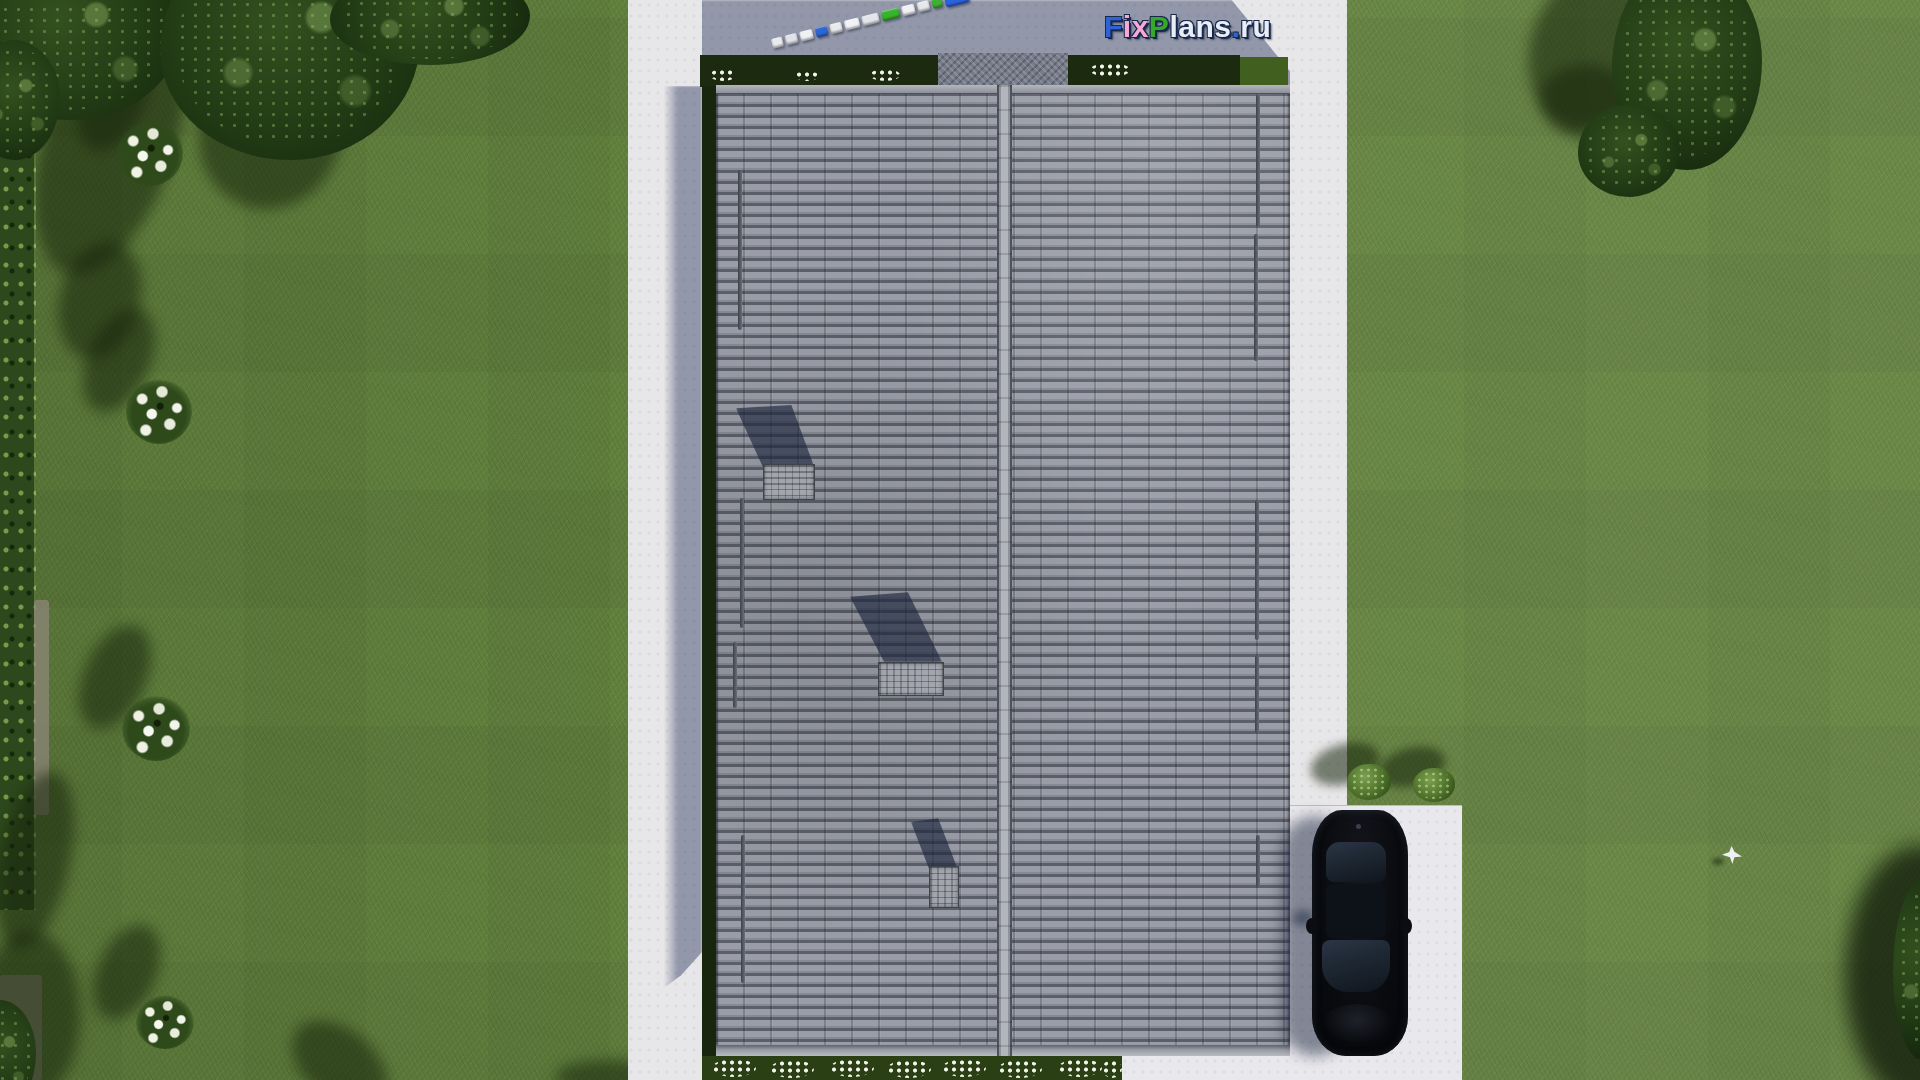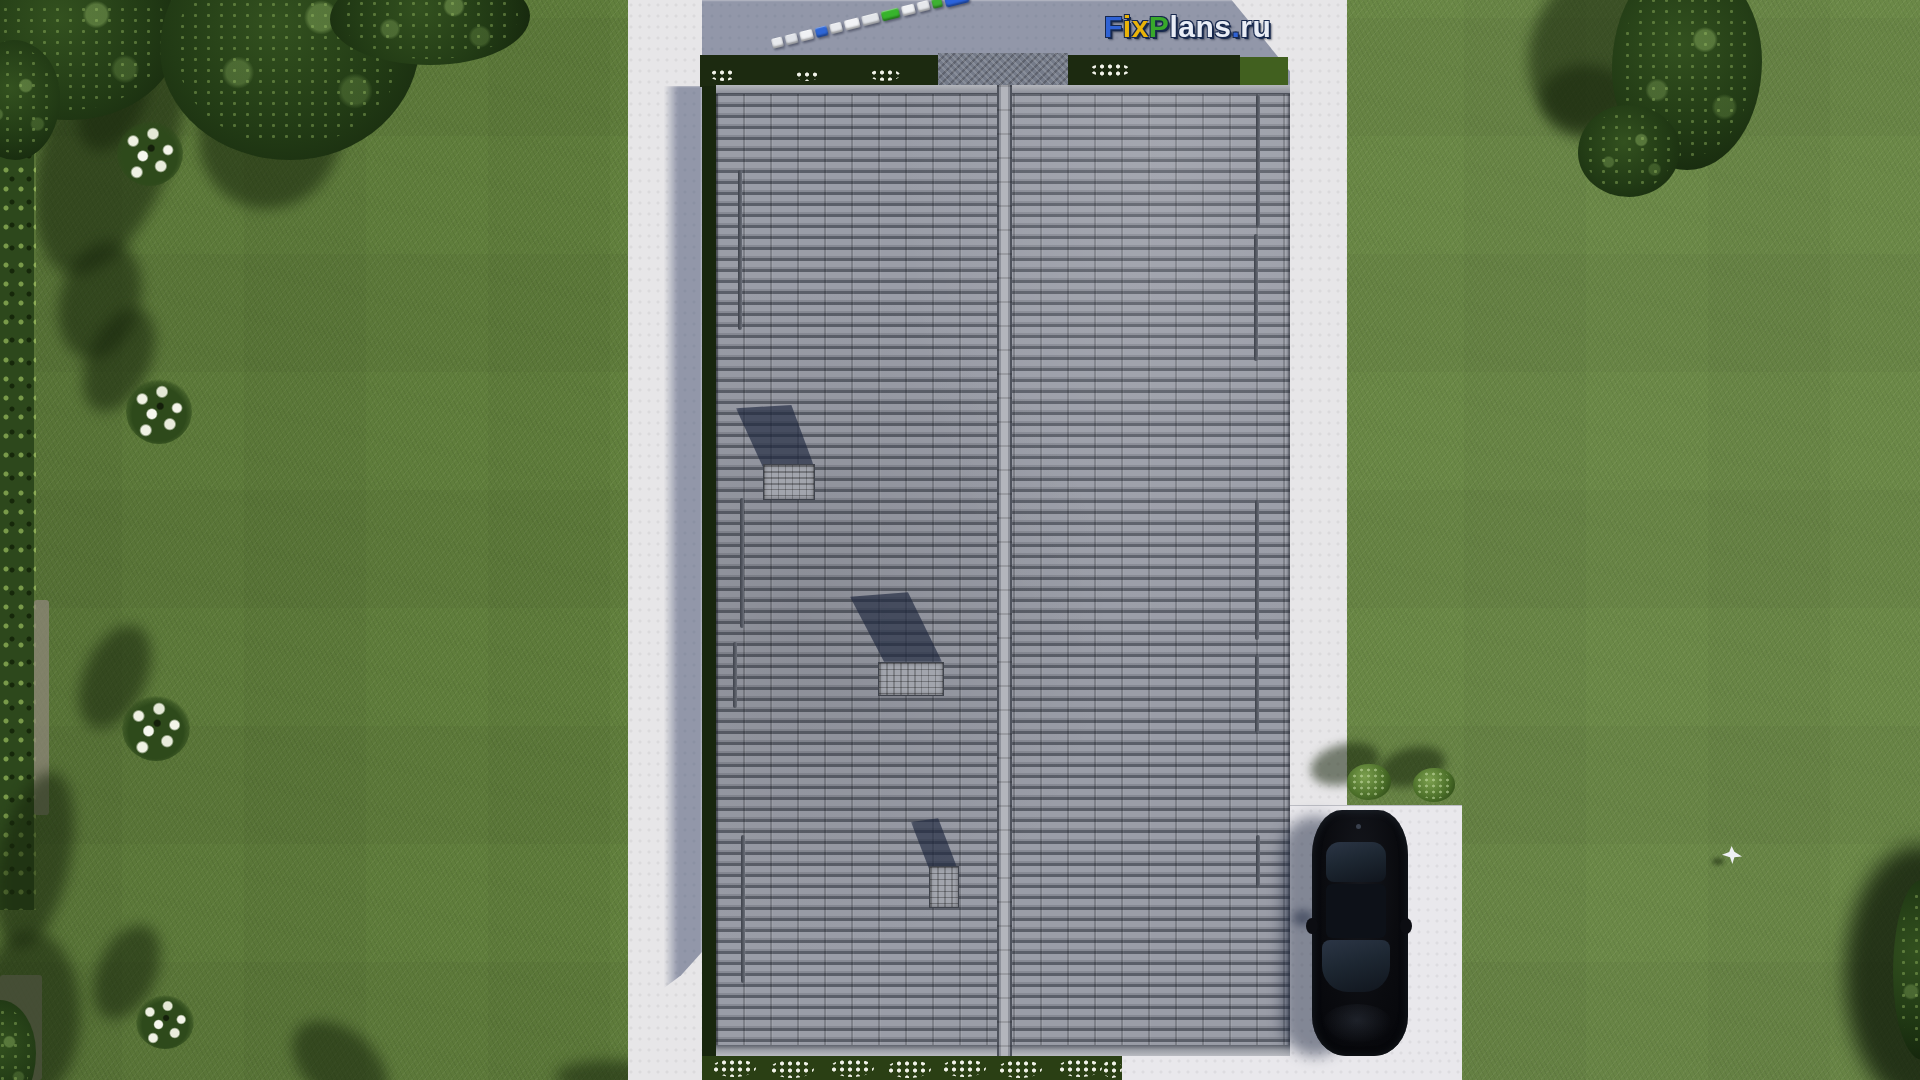--- a/index.html
+++ b/index.html
@@ -268,16 +268,16 @@
       <div style="position:absolute;left:44px;top:14px;width:5px;height:5px;border-radius:50%;background:#39404d;"></div>
     </div>
     <div class="car-mirror" style="left:-2px;top:110px;"></div>
     <div class="car-mirror" style="left:92px;top:110px;"></div>
   </div>
 
   <div class="sblob" style="left:1712px;top:858px;width:12px;height:7px;filter:blur(2px);"></div>
   <div class="bird"></div>
 
   <div class="watermark">
-    <span style="color: rgb(47, 98, 212);">F</span><span style="color: #eab308;">ix</span><span style="color: rgb(56, 168, 43);">P</span><span style="color: rgb(233, 237, 246);">lans</span><span style="color: rgb(47, 98, 212);">.</span><span style="color: rgb(233, 237, 246);">ru</span>
+    <span style="color: rgb(47, 98, 212);">F</span><span style="color: #f9a8d4;">ix</span><span style="color: rgb(56, 168, 43);">P</span><span style="color: rgb(233, 237, 246);">lans</span><span style="color: rgb(47, 98, 212);">.</span><span style="color: rgb(233, 237, 246);">ru</span>
   </div>
 
 </div>
 
 </body></html>

